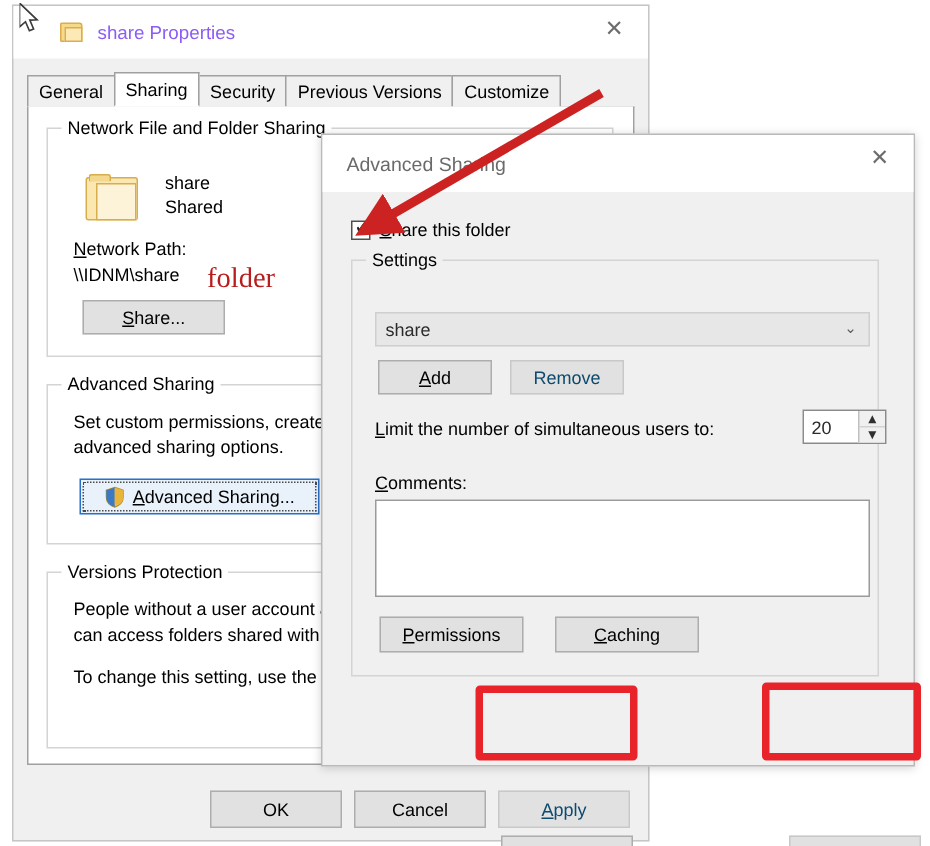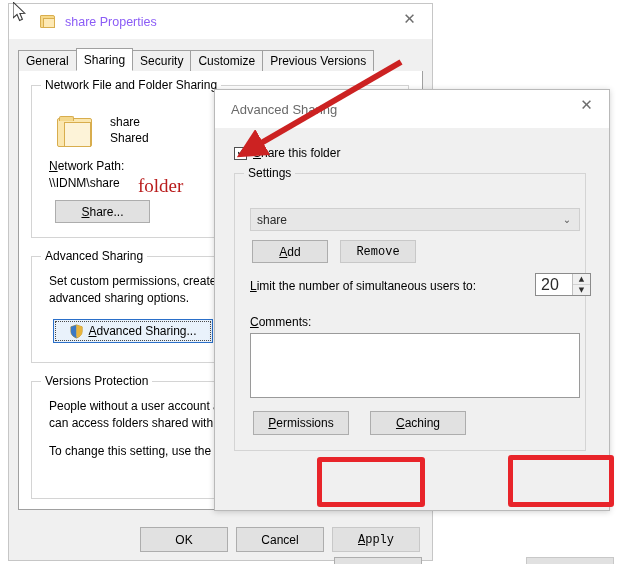--- a/index.html
+++ b/index.html
@@ -157,21 +157,21 @@
     border: 1px solid #adadad;
     box-sizing: border-box;
     font-size: 12px;
     font-family: "Liberation Sans", sans-serif;
     color: #000;
     display: flex;
     align-items: center;
     justify-content: center;
     white-space: nowrap;
   }
-  .btn.disabled { color: #000000; background: #e1e1e1; border-color: #c8c8c8; font-family: Liberation Mono, monospace; }
+  .btn.disabled { color: #0c4a6e; background: #e1e1e1; border-color: #c8c8c8; }
   .btn.focused {
     border: 1px solid #2a6fc9;
     outline: 1px dotted #4a4a4a;
     outline-offset: -3px;
     background: #e9f2fb;
   }
 
   
   #share-folder-icon {
     position: absolute;
@@ -266,21 +266,21 @@
     background: #ffffff;
     box-sizing: border-box;
     display: flex;
     align-items: stretch;
   }
   .spinner .sp-val {
     flex: 1;
     display: flex;
     align-items: center;
     padding-left: 5px;
-    font-size: 16px;
+    font-size: 12px;
     color: #2a2a2a;
   }
   .spinner .sp-btns {
     width: 17px;
     display: flex;
     flex-direction: column;
     border-left: 1px solid #c0c0c0;
     background: #f0f0f0;
   }
   .spinner .sp-up, .spinner .sp-dn {
@@ -332,22 +332,22 @@
       <div class="f-front"></div>
     </div>
     <span class="title-text" data-name="properties-window-title">share Properties</span>
     <div class="close-btn" data-name="close-icon">✕</div>
   </div>
 
   <div class="tabstrip" data-name="properties-tabstrip">
     <div class="tab" data-name="tab-general">General</div>
     <div class="tab active" data-name="tab-sharing">Sharing</div>
     <div class="tab" data-name="tab-security">Security</div>
+    <div class="tab" data-name="tab-previous-versions">Previous Versions</div>
     <div class="tab" data-name="tab-customize">Customize</div>
-    <div class="tab" data-name="tab-previous-versions">Previous Versions</div>
   </div>
 
   <div class="tabpage" data-name="sharing-tab-page">
 
     <div class="groupbox" style="left:12px; top:14px; width:378px; height:153px;" data-name="network-file-and-folder-sharing-group">
       <span class="group-legend" data-name="network-sharing-legend">Network File and Folder Sharing</span>
 
       <div id="share-folder-icon" data-name="shared-folder-icon">
         <div class="back"></div>
         <div class="tabtop"></div>

